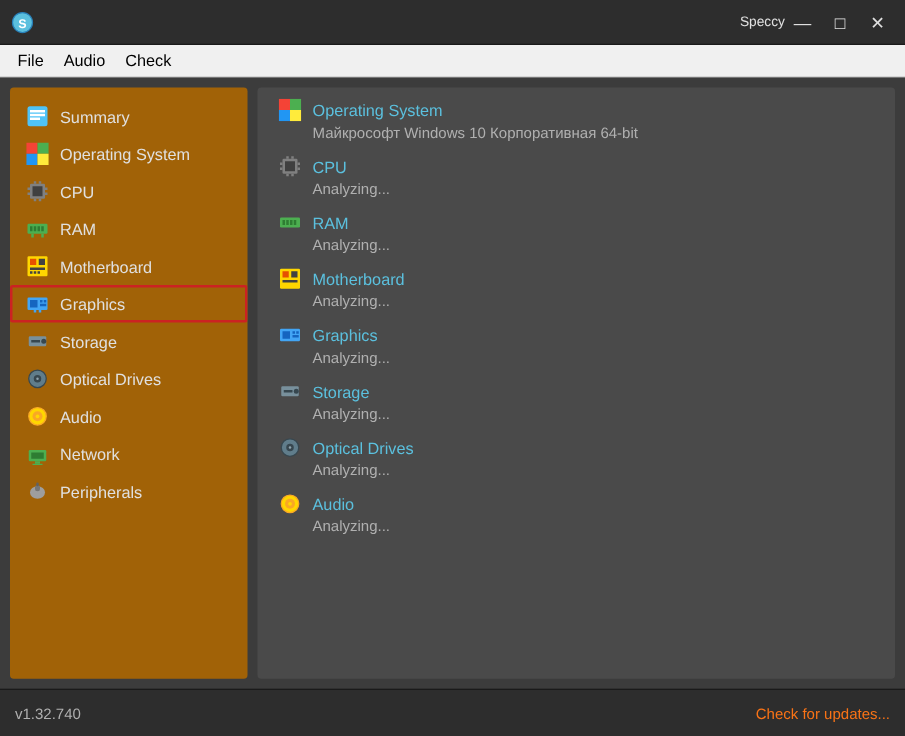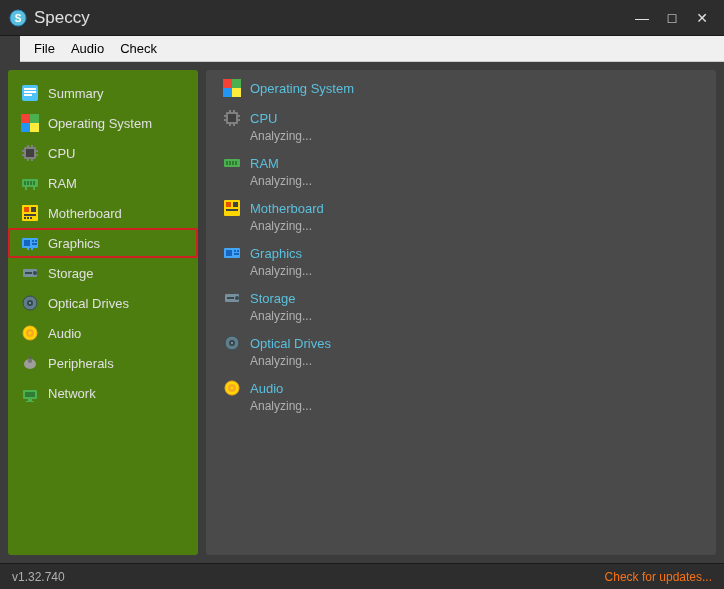--- a/index.html
+++ b/index.html
@@ -28,22 +28,23 @@
     .title-bar-icon {
       width: 20px;
       height: 20px;
       margin-right: 6px;
       display: flex;
       align-items: center;
       justify-content: center;
     }
     .title-bar-title {
       flex: 1;
-      font-size: 17px;
+      font-size: 11px;
       color: #e0e0e0;
+      text-align: right;
     }
     .title-bar-controls {
       display: flex;
       gap: 2px;
     }
     .title-btn {
       width: 28px;
       height: 24px;
       background: transparent;
       border: none;
@@ -58,21 +59,20 @@
 
     
     .menu-bar {
       background: #f0f0f0;
       height: 26px;
       display: flex;
       align-items: center;
       padding: 0 6px;
       flex-shrink: 0;
       border-bottom: 1px solid #ccc;
-      margin-left: 20px;
     }
     .menu-item {
       padding: 2px 8px;
       color: #000;
       font-size: 13px;
       cursor: pointer;
       border-radius: 2px;
     }
 
     
@@ -81,21 +81,21 @@
       flex: 1;
       overflow: hidden;
       background: #3c3c3c;
       padding: 8px;
       gap: 8px;
     }
 
     
     .sidebar {
       width: 190px;
-      background: #4d7c0f;
+      background: #a16207;
       border-radius: 3px;
       padding: 8px 0;
       flex-shrink: 0;
       overflow-y: auto;
     }
     .sidebar-item {
       display: flex;
       align-items: center;
       padding: 5px 12px;
       cursor: pointer;
@@ -154,21 +154,21 @@
       display: flex;
       align-items: center;
       justify-content: center;
       font-size: 14px;
       flex-shrink: 0;
     }
 
     
     .status-bar {
       background: #2d2d2d;
-      height: 26px;
+      height: 38px;
       display: flex;
       align-items: center;
       justify-content: space-between;
       padding: 0 12px;
       flex-shrink: 0;
       border-top: 1px solid #1a1a1a;
     }
     .status-left, .status-right {
       font-size: 12px;
       color: #b0b0b0;
@@ -322,55 +322,56 @@
       <span class="sidebar-icon icon-audio">
         <svg width="18" height="18" viewBox="0 0 18 18">
             <circle cx="9" cy="9" r="7" fill="#ffd600" stroke="#f9a825" stroke-width="1"></circle>
             <circle cx="9" cy="9" r="4" fill="#f9a825"></circle>
             <circle cx="9" cy="9" r="1.5" fill="#ffd600"></circle>
           </svg>
       </span>
       <span class="sidebar-item-label">Audio</span>
     </div>
     <div class="sidebar-item">
-      <span class="sidebar-icon">
-        <svg width="18" height="18" viewBox="0 0 18 18">
-            <ellipse cx="9" cy="10" rx="6" ry="5" fill="#9e9e9e"></ellipse>
-            <rect x="7" y="4" width="4" height="5" fill="#757575" rx="2"></rect>
-            <rect x="8" y="2" width="2" height="3" fill="#616161" rx="1"></rect>
-          </svg>
-      </span>
-      <span class="sidebar-item-label">Peripherals</span>
-    </div>
-    <div class="sidebar-item">
       <span class="sidebar-icon icon-network">
         <svg width="18" height="18" viewBox="0 0 18 18">
             <rect x="2" y="6" width="14" height="9" fill="#4caf50" rx="1"></rect>
             <rect x="4" y="8" width="10" height="5" fill="#2e7d32"></rect>
             <rect x="7" y="15" width="4" height="2" fill="#4caf50"></rect>
             <rect x="5" y="17" width="8" height="1" fill="#4caf50"></rect>
           </svg>
       </span>
       <span class="sidebar-item-label">Network</span>
     </div>
+    <div class="sidebar-item">
+      <span class="sidebar-icon">
+        <svg width="18" height="18" viewBox="0 0 18 18">
+            <ellipse cx="9" cy="10" rx="6" ry="5" fill="#9e9e9e"></ellipse>
+            <rect x="7" y="4" width="4" height="5" fill="#757575" rx="2"></rect>
+            <rect x="8" y="2" width="2" height="3" fill="#616161" rx="1"></rect>
+          </svg>
+      </span>
+      <span class="sidebar-item-label">Peripherals</span>
+    </div>
   </div>
 
   <div class="right-panel">
     <div class="panel-item">
       <div class="panel-item-header">
         <span class="panel-icon">
           <svg width="18" height="18" viewBox="0 0 18 18">
               <rect x="0" y="0" width="9" height="9" fill="#f44336"></rect>
               <rect x="9" y="0" width="9" height="9" fill="#4caf50"></rect>
               <rect x="0" y="9" width="9" height="9" fill="#2196f3"></rect>
               <rect x="9" y="9" width="9" height="9" fill="#ffeb3b"></rect>
             </svg>
         </span>
         <span class="panel-item-title">Operating System</span>
       </div>
+      <div class="panel-item-sub">Майкрософт Windows 10 Корпоративная 64-bit</div>
     </div>
     <div class="panel-item">
       <div class="panel-item-header">
         <span class="panel-icon">
           <svg width="18" height="18" viewBox="0 0 18 18">
               <rect x="3" y="3" width="12" height="12" fill="#808080" rx="1"></rect>
               <rect x="5" y="5" width="8" height="8" fill="#404040"></rect>
               <rect x="1" y="6" width="2" height="2" fill="#808080"></rect>
               <rect x="1" y="10" width="2" height="2" fill="#808080"></rect>
               <rect x="15" y="6" width="2" height="2" fill="#808080"></rect>

